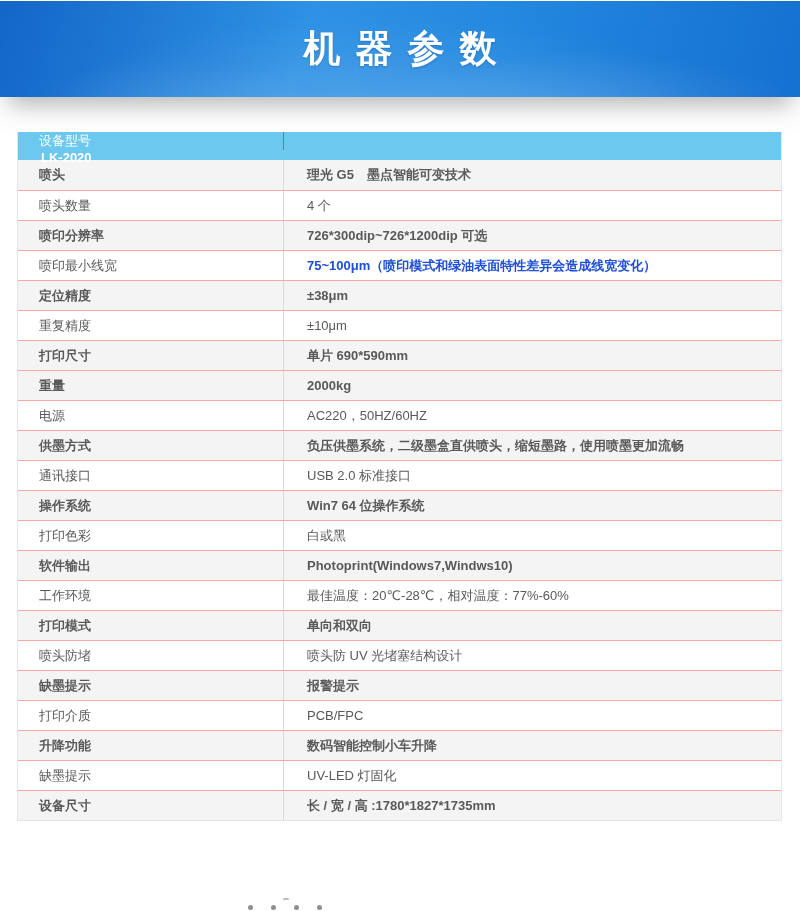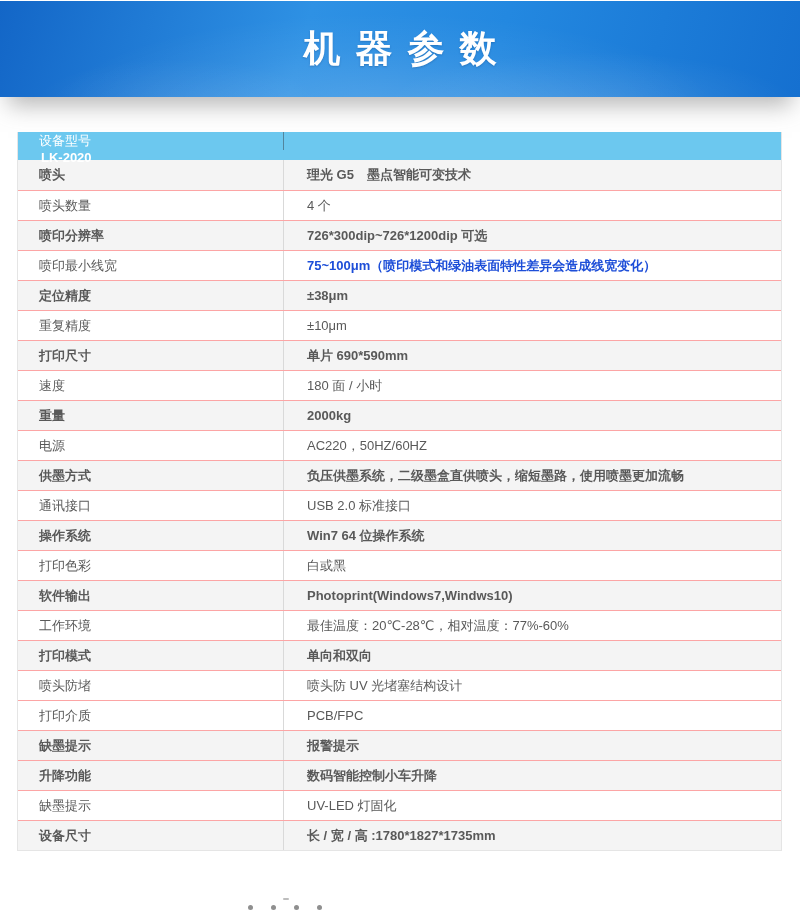--- a/index.html
+++ b/index.html
@@ -133,24 +133,20 @@
       <div class="cell-value">±38μm</div>
     </div>
         <div class="t-row">
       <div class="cell-label">重复精度</div>
       <div class="cell-value">±10μm</div>
     </div>
         <div class="t-row alt">
       <div class="cell-label">打印尺寸</div>
       <div class="cell-value">单片 690*590mm</div>
     </div>
-        <div class="t-row">
-      <div class="cell-label">速度</div>
-      <div class="cell-value">180 面 / 小时</div>
-    </div>
         <div class="t-row alt">
       <div class="cell-label">重量</div>
       <div class="cell-value">2000kg</div>
     </div>
         <div class="t-row">
       <div class="cell-label">电源</div>
       <div class="cell-value">AC220，50HZ/60HZ</div>
     </div>
         <div class="t-row alt">
       <div class="cell-label">供墨方式</div>
@@ -177,29 +173,29 @@
       <div class="cell-value">最佳温度：20℃-28℃，相对温度：77%-60%</div>
     </div>
         <div class="t-row alt">
       <div class="cell-label">打印模式</div>
       <div class="cell-value">单向和双向</div>
     </div>
         <div class="t-row">
       <div class="cell-label">喷头防堵</div>
       <div class="cell-value">喷头防 UV 光堵塞结构设计</div>
     </div>
+        <div class="t-row alt">
+      <div class="cell-label">缺墨提示</div>
+      <div class="cell-value">报警提示</div>
+    </div>
         <div class="t-row">
       <div class="cell-label">打印介质</div>
       <div class="cell-value">PCB/FPC</div>
     </div>
         <div class="t-row alt">
-      <div class="cell-label">缺墨提示</div>
-      <div class="cell-value">报警提示</div>
-    </div>
-        <div class="t-row alt">
       <div class="cell-label">升降功能</div>
       <div class="cell-value">数码智能控制小车升降</div>
     </div>
         <div class="t-row">
       <div class="cell-label">缺墨提示</div>
       <div class="cell-value">UV-LED 灯固化</div>
     </div>
         <div class="t-row alt">
       <div class="cell-label">设备尺寸</div>
       <div class="cell-value">长 / 宽 / 高 :1780*1827*1735mm</div>

